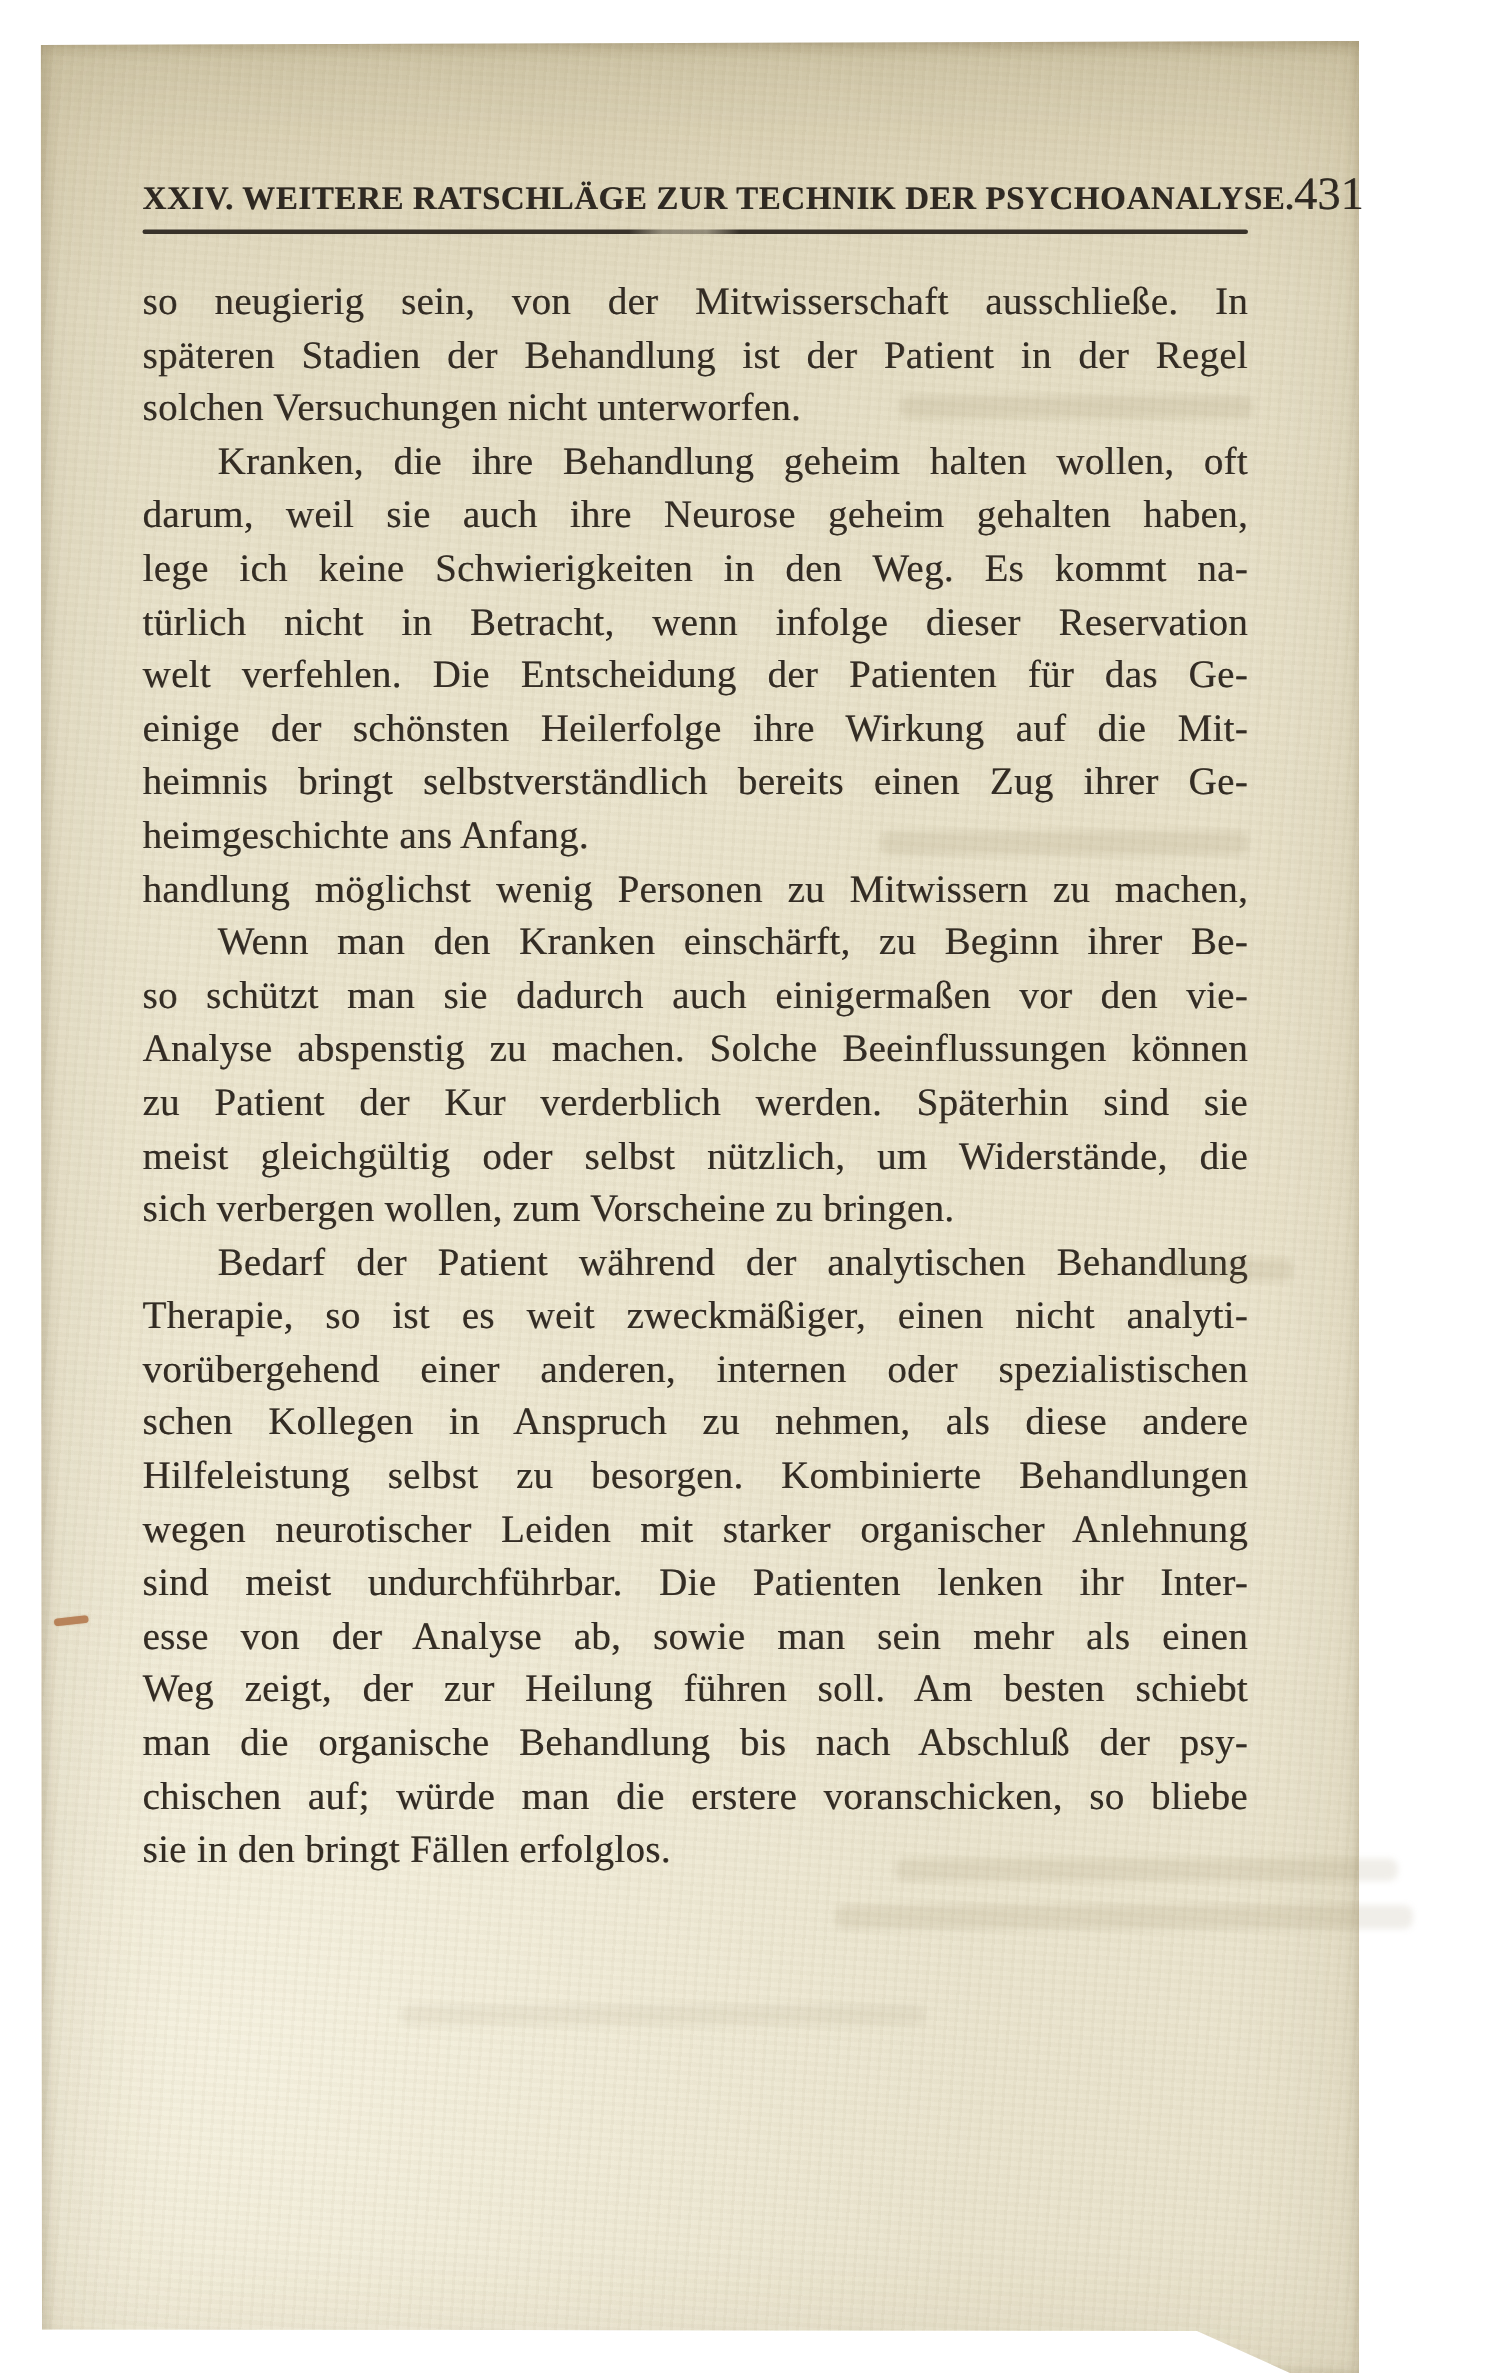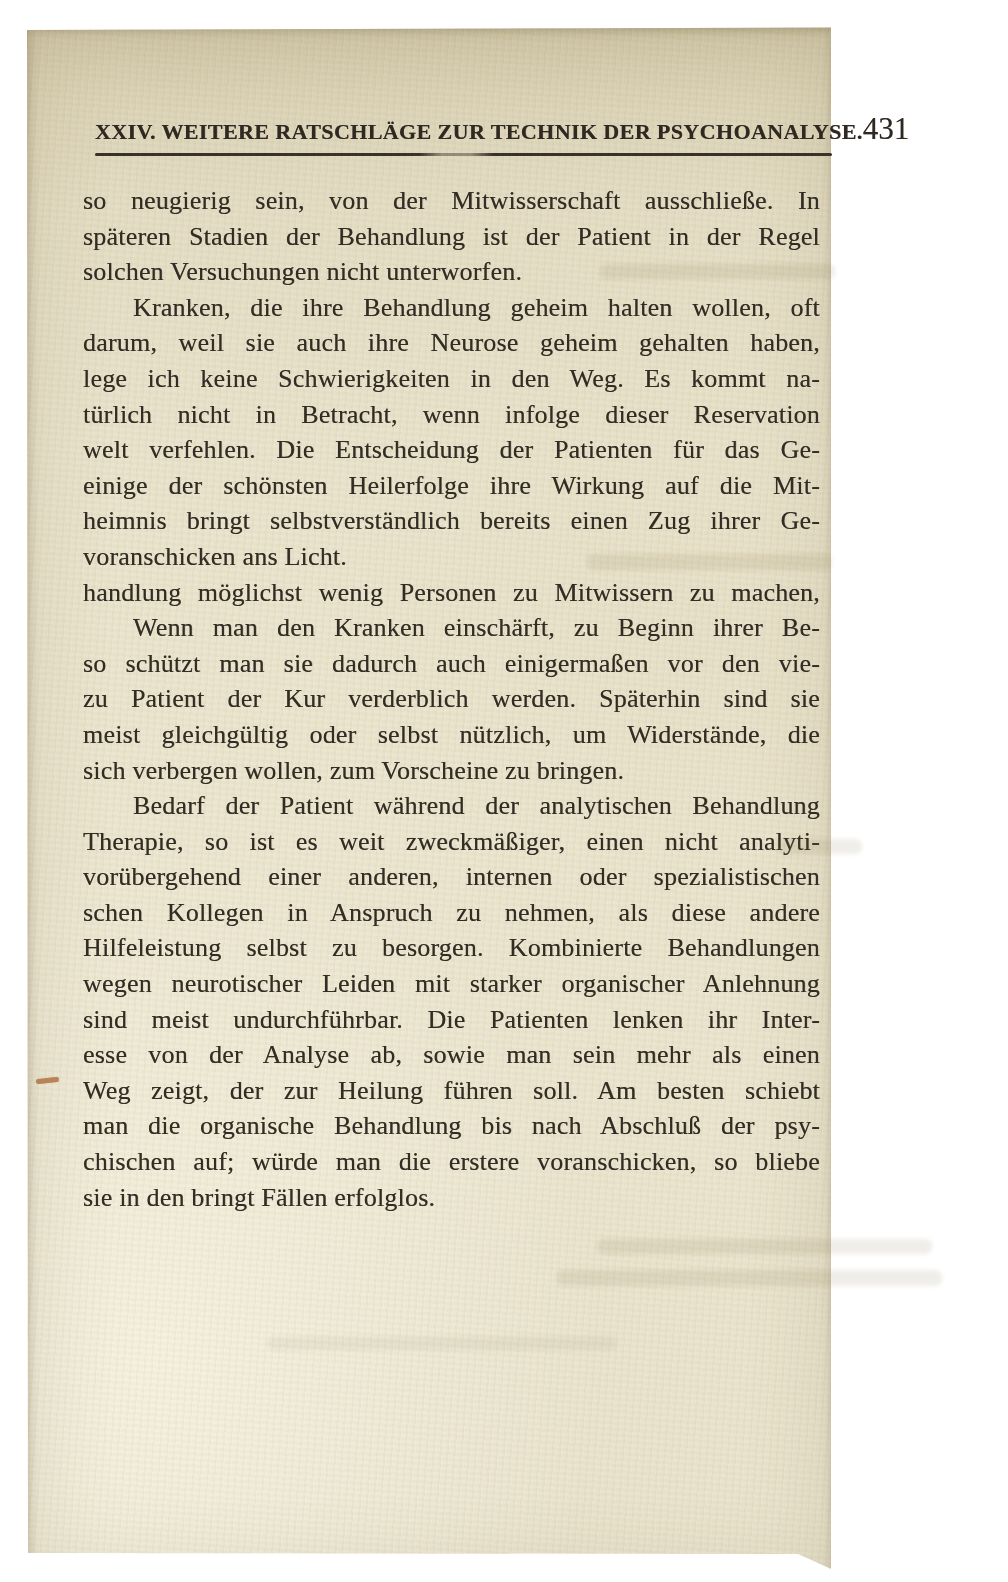--- a/index.html
+++ b/index.html
@@ -11,21 +11,21 @@
     overflow: hidden;
     position: relative;
     font-family: "Liberation Serif", "DejaVu Serif", serif;
   }
 
   
   .paper {
     position: absolute;
     left: 27px;
     top: 27px;
-    width: 804px;
+    width: 879px;
     height: 1555px;
     background:
       radial-gradient(90% 55% at 16% 86%, rgba(255, 252, 238, 0.55), rgba(255, 252, 238, 0) 62%),
       radial-gradient(70% 40% at 85% 40%, rgba(226, 217, 190, 0.35), rgba(226, 217, 190, 0) 70%),
       linear-gradient(180deg,
         #d3caac 0px, #dcd3b7 70px, #e4ddc4 180px,
         #e9e3cc 420px, #ece6d0 820px, #eae4ce 1220px, #e9e3cd 1555px);
     clip-path: polygon(0px 3px, 963px 0px, 981px 1351px, 981px 1555px,
                        833px 1555px, 771px 1527px, 1px 1526px);
     box-shadow:
@@ -81,21 +81,21 @@
     width: 737px;
     height: 3px;
     border-radius: 2px;
     background: linear-gradient(90deg,
       #38322a 0 44%, rgba(56, 50, 42, 0.45) 47% 51%, #38322a 54% 100%);
   }
 
   
   .body-text {
     position: absolute;
-    left: 56px;
+    left: 68px;
     top: 156px;
     width: 737px;
     font-size: 26px;
     color: #332c24;
     letter-spacing: 0.2px;
     text-shadow: 0.3px 0 0 rgba(51, 44, 36, 0.55);
   }
   .line {
     height: 35.6px;
     line-height: 35.6px;
@@ -151,24 +151,25 @@
       <div class="line">so neugierig sein, von der Mitwisserschaft ausschließe. In</div>
       <div class="line">späteren Stadien der Behandlung ist der Patient in der Regel</div>
       <div class="line par-end">solchen Versuchungen nicht unterworfen.</div>
       <div class="line indent">Kranken, die ihre Behandlung geheim halten wollen, oft</div>
       <div class="line">darum, weil sie auch ihre Neurose geheim gehalten haben,</div>
       <div class="line">lege ich keine Schwierigkeiten in den Weg. Es kommt na-</div>
       <div class="line">türlich nicht in Betracht, wenn infolge dieser Reservation</div>
       <div class="line">welt verfehlen. Die Entscheidung der Patienten für das Ge-</div>
       <div class="line">einige der schönsten Heilerfolge ihre Wirkung auf die Mit-</div>
       <div class="line">heimnis bringt selbstverständlich bereits einen Zug ihrer Ge-</div>
-      <div class="line par-end">voranschicken ans Licht.</div>
+      <div class="line par-end">heimgeschichte ans Anfang.</div>
       <div class="line">handlung möglichst wenig Personen zu Mitwissern zu machen,</div>
       <div class="line indent">Wenn man den Kranken einschärft, zu Beginn ihrer Be-</div>
       <div class="line">so schützt man sie dadurch auch einigermaßen vor den vie-</div>
+      <div class="line">Analyse abspenstig zu machen. Solche Beeinflussungen können</div>
       <div class="line">zu Patient der Kur verderblich werden. Späterhin sind sie</div>
       <div class="line">meist gleichgültig oder selbst nützlich, um Widerstände, die</div>
       <div class="line par-end">sich verbergen wollen, zum Vorscheine zu bringen.</div>
       <div class="line indent">Bedarf der Patient während der analytischen Behandlung</div>
       <div class="line">Therapie, so ist es weit zweckmäßiger, einen nicht analyti-</div>
       <div class="line">vorübergehend einer anderen, internen oder spezialistischen</div>
       <div class="line">schen Kollegen in Anspruch zu nehmen, als diese andere</div>
       <div class="line">Hilfeleistung selbst zu besorgen. Kombinierte Behandlungen</div>
       <div class="line">wegen neurotischer Leiden mit starker organischer Anlehnung</div>
       <div class="line">sind meist undurchführbar. Die Patienten lenken ihr Inter-</div>

